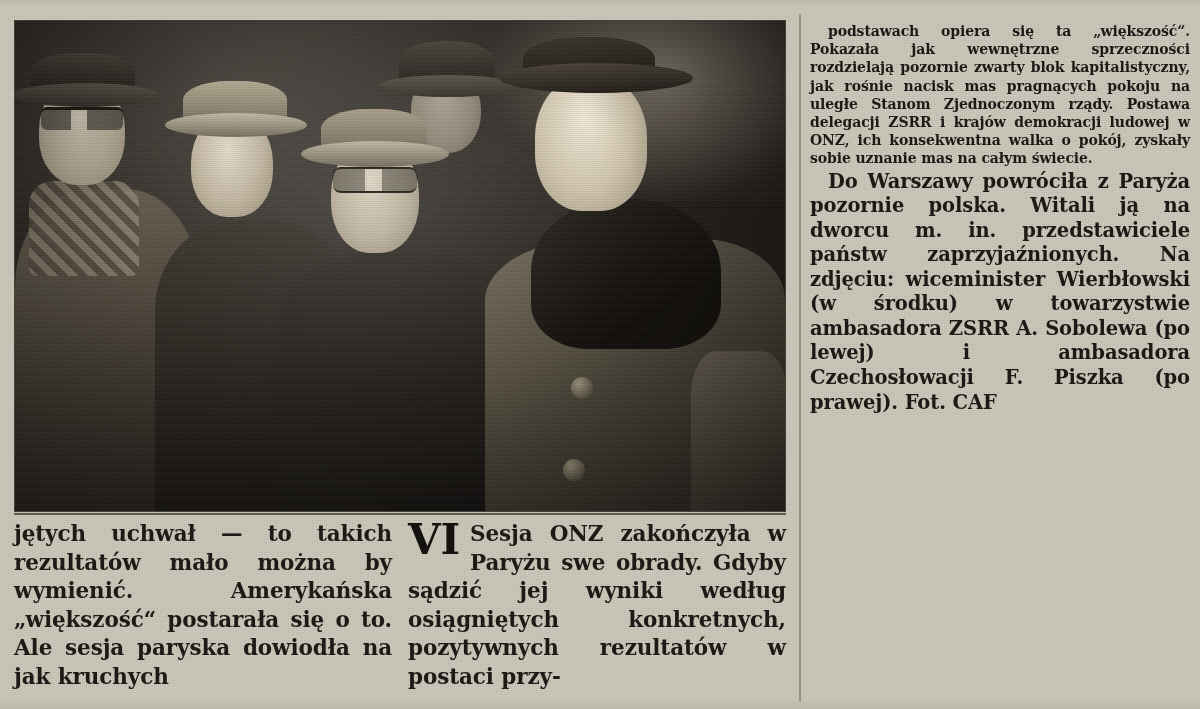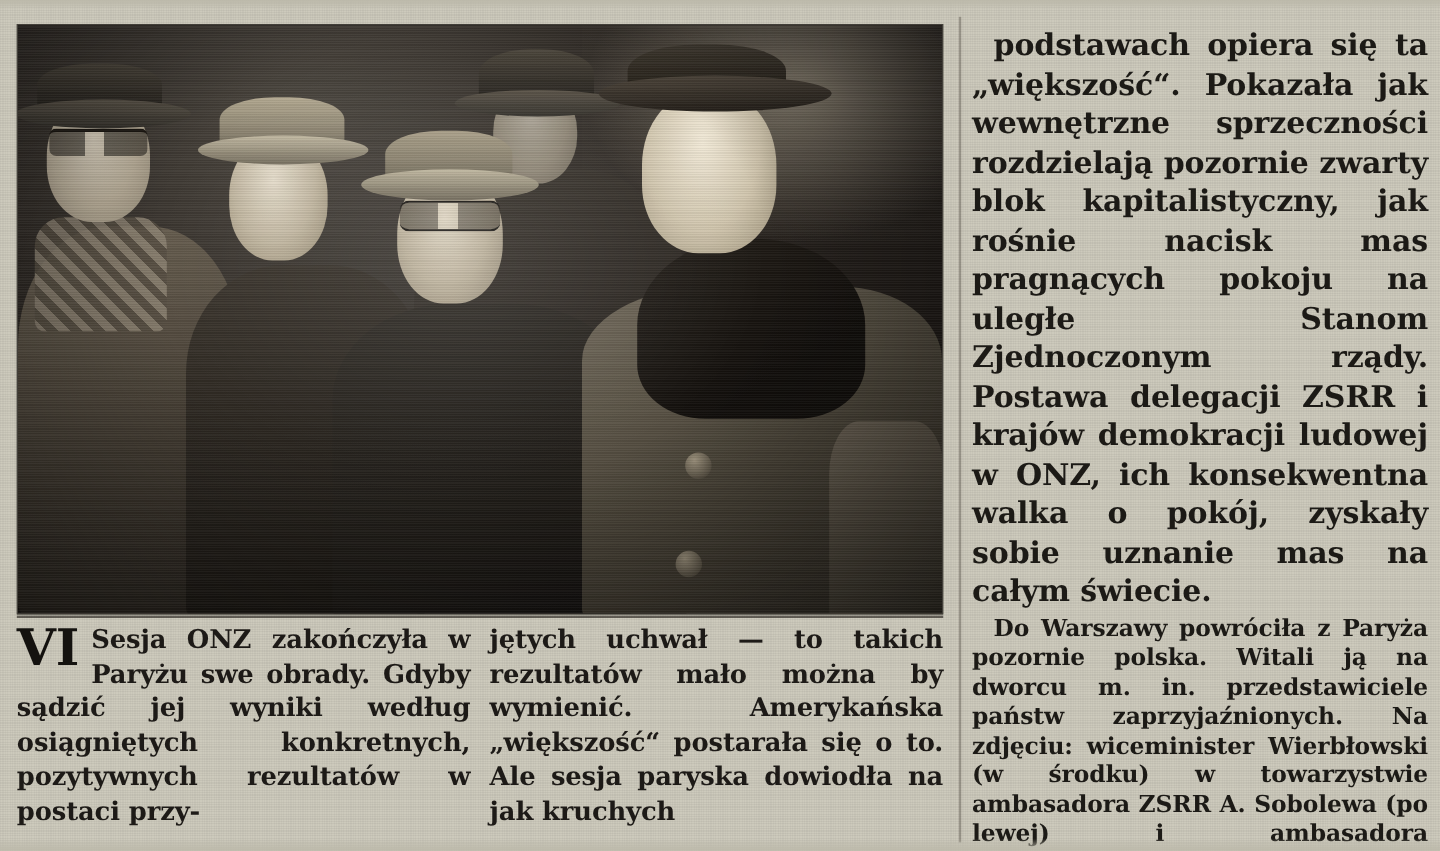--- a/index.html
+++ b/index.html
@@ -134,21 +134,21 @@
   .right-col {
     position: absolute;
     left: 800px;
     top: 14px;
     width: 380px;
     height: 680px;
     font-family: "DejaVu Serif", serif;
     color: #1c1a16;
   }
   .rc-para {
-    font-size: 25px;
+    font-size: 14px;
     line-height: 1.30;
     text-align: justify;
     font-weight: 600;
     margin: 0 0 2px 0;
     letter-spacing: -0.1px;
   }
   .rc-para.first { text-indent: 18px; }
   .rc-para.second {
     font-size: 19.5px;
     line-height: 1.26;
@@ -256,25 +256,25 @@
                     border-radius:26% 26% 8% 8%;"></div>
 
         <div class="vignette"></div>
         <div class="photo-grain"></div>
       </div>
 
       <div class="hrule" style="left:0; top:493px;"></div>
 
       <div class="cols">
         <div class="col">
+          <p>jętych uchwał — to takich rezultatów mało można by wymienić. Amerykańska „większość“ postarała się o to. Ale sesja paryska dowiodła na jak kruchych</p>
+        </div>
+        <div class="col">
           <span class="dropcap">VI</span>
           <p>Sesja ONZ zakończyła w Paryżu swe obrady. Gdyby sądzić jej wyniki według osiągniętych konkretnych, pozytywnych rezultatów w postaci przy-</p>
-        </div>
-        <div class="col">
-          <p>jętych uchwał — to takich rezultatów mało można by wymienić. Amerykańska „większość“ postarała się o to. Ale sesja paryska dowiodła na jak kruchych</p>
         </div>
       </div>
     </div>
 
     <div class="vrule"></div>
 
     <div class="right-col">
       <p class="rc-para first">podstawach opiera się ta „większość“. Pokazała jak wewnętrzne sprzeczności rozdzielają pozornie zwarty blok kapitalistyczny, jak rośnie nacisk mas pragnących pokoju na uległe Stanom Zjednoczonym rządy. Postawa delegacji ZSRR i krajów demokracji ludowej w ONZ, ich konsekwentna walka o pokój, zyskały sobie uznanie mas na całym świecie.</p>
       <p class="rc-para second">Do Warszawy powróciła z Paryża pozornie polska. Witali ją na dworcu m. in. przedstawiciele państw zaprzyjaźnionych. Na zdjęciu: wiceminister Wierbłowski (w środku) w towarzystwie ambasadora ZSRR A. Sobolewa (po lewej) i ambasadora Czechosłowacji F. Piszka (po prawej). Fot. CAF</p>
     </div>

